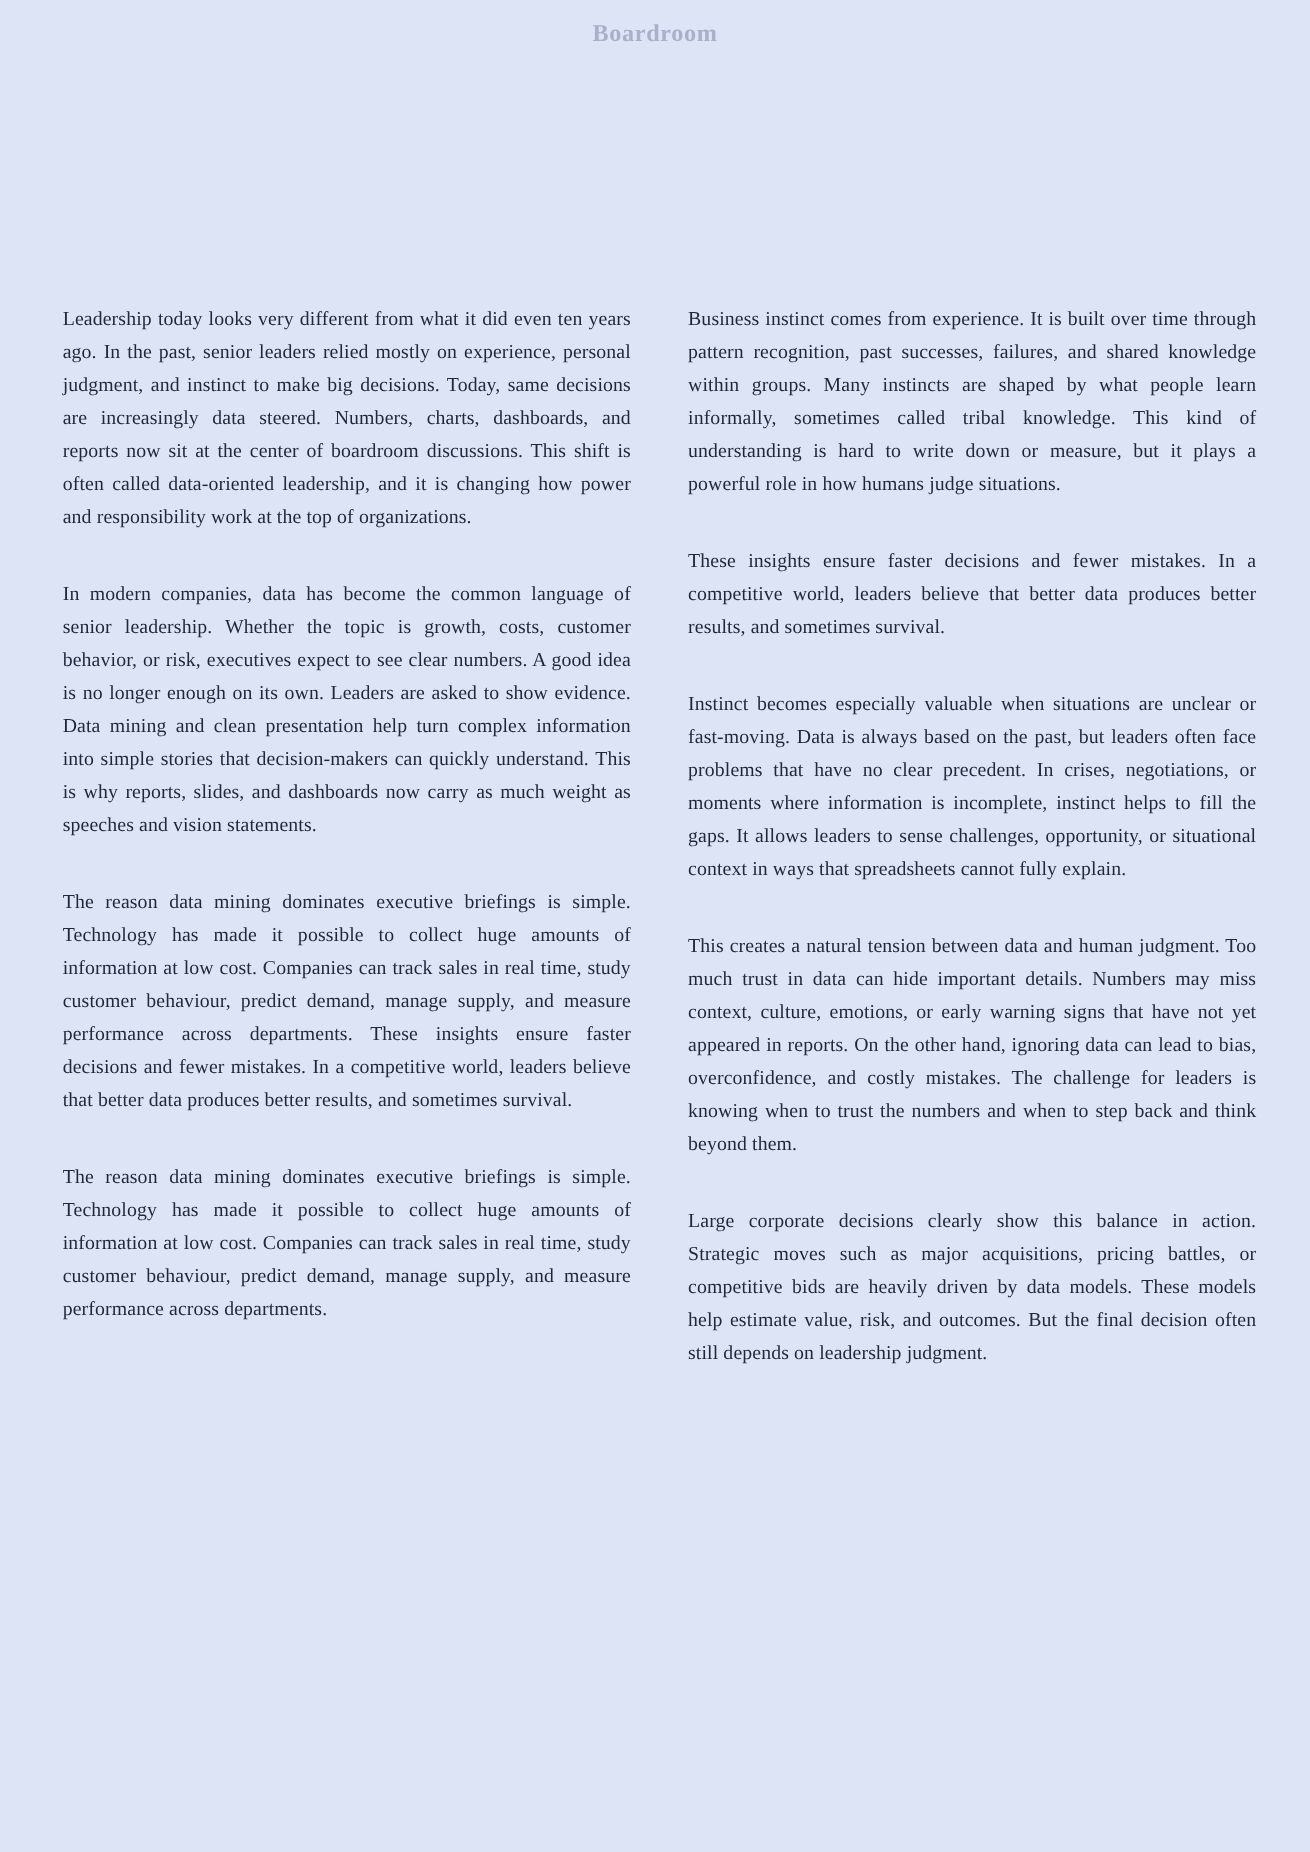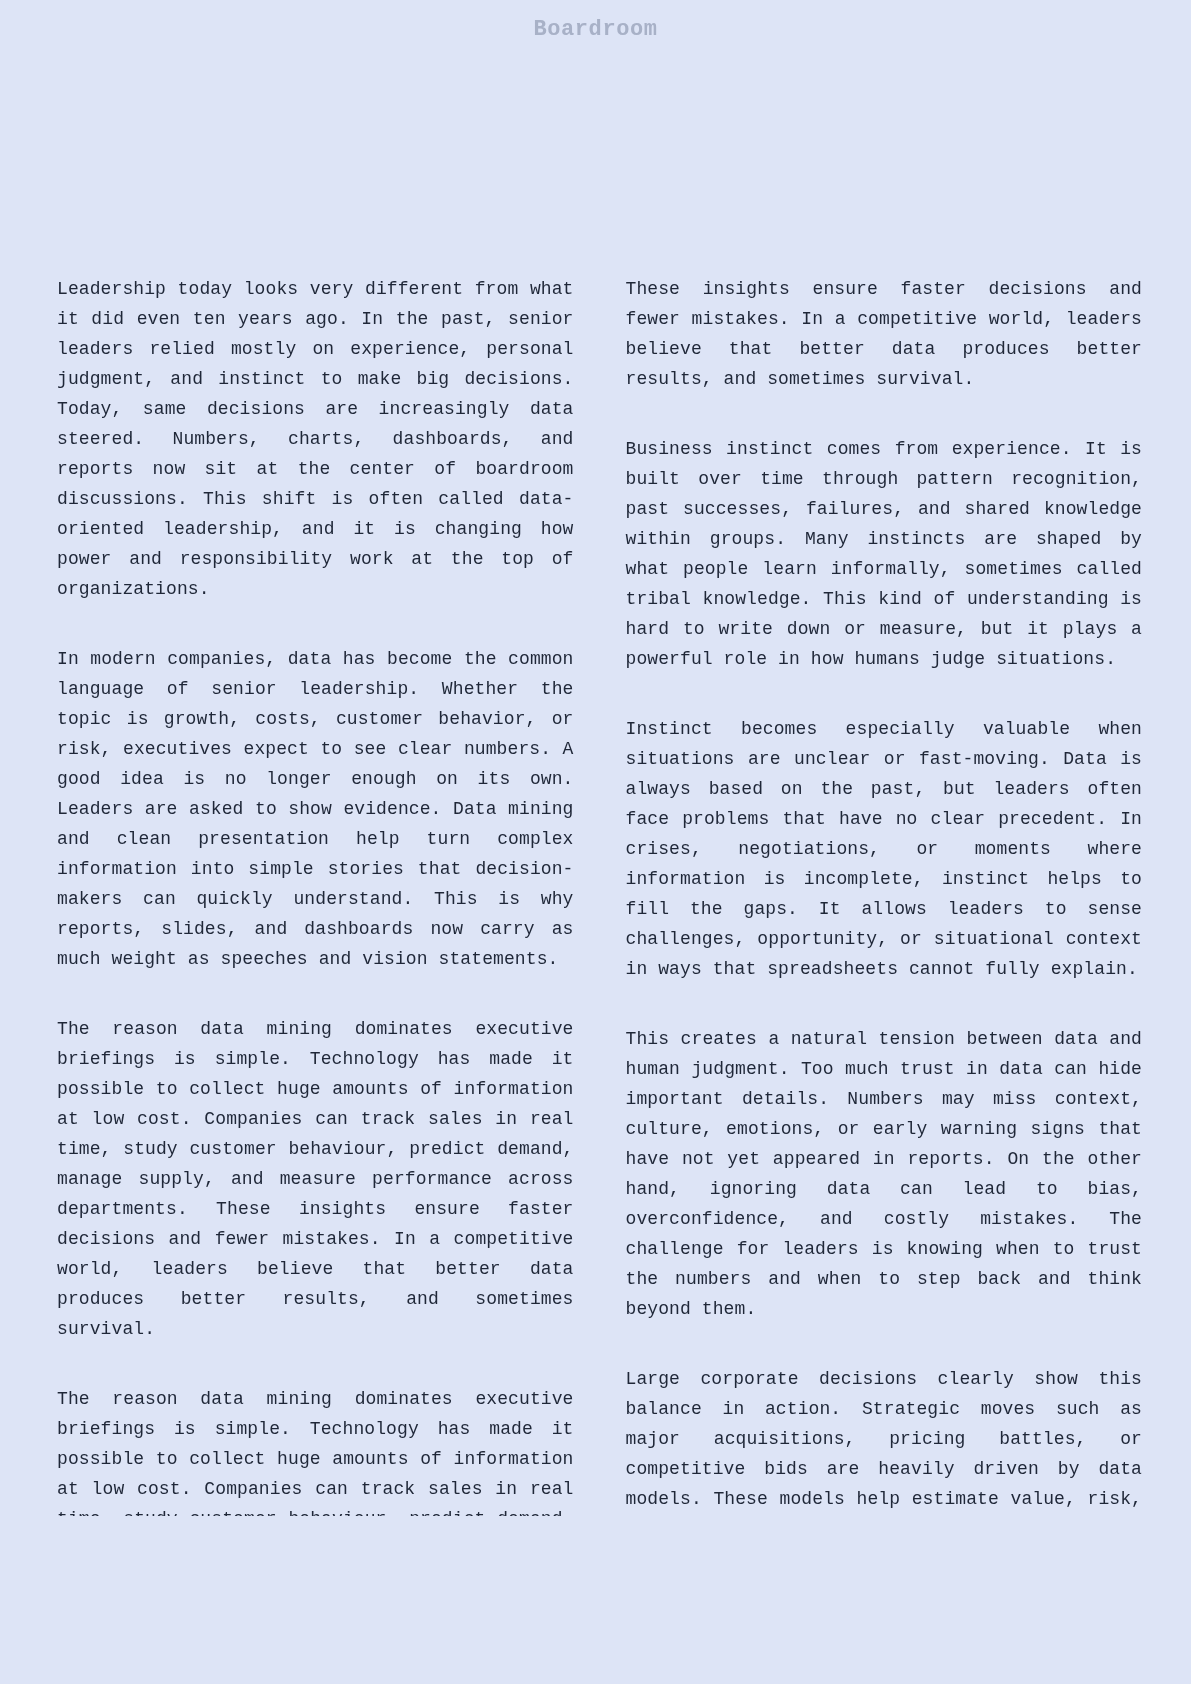--- a/index.html
+++ b/index.html
@@ -6,21 +6,21 @@
     margin: 0;
     padding: 0;
     background: #dde4f6;
   }
   .page {
     position: relative;
     width: 1191px;
     height: 1516px;
     background: #dde4f6;
     overflow: hidden;
-    font-family: Liberation Mono, monospace;
+    font-family: Liberation Serif, serif;
   }
   .header-title {
     position: absolute;
     top: 17px;
     left: 0;
     width: 100%;
     text-align: center;
     font-size: 22px;
     font-weight: 700;
     letter-spacing: 0.6px;
@@ -90,22 +90,22 @@
   <div class="content">
 
     <div class="column">
       <p>Leadership today looks very different from what it did even ten years ago. In the past, senior leaders relied mostly on experience, personal judgment, and instinct to make big decisions. Today, same decisions are increasingly data steered. Numbers, charts, dashboards, and reports now sit at the center of boardroom discussions. This shift is often called data-oriented leadership, and it is changing how power and responsibility work at the top of organizations.</p>
       <p>In modern companies, data has become the common language of senior leadership. Whether the topic is growth, costs, customer behavior, or risk, executives expect to see clear numbers. A good idea is no longer enough on its own. Leaders are asked to show evidence. Data mining and clean presentation help turn complex information into simple stories that decision-makers can quickly understand. This is why reports, slides, and dashboards now carry as much weight as speeches and vision statements.</p>
       <p>The reason data mining dominates executive briefings is simple. Technology has made it possible to collect huge amounts of information at low cost. Companies can track sales in real time, study customer behaviour, predict demand, manage supply, and measure performance across departments. These insights ensure faster decisions and fewer mistakes. In a competitive world, leaders believe that better data produces better results, and sometimes survival.</p>
       <p>The reason data mining dominates executive briefings is simple. Technology has made it possible to collect huge amounts of information at low cost. Companies can track sales in real time, study customer behaviour, predict demand, manage supply, and measure performance across departments.</p>
     </div>
 
     <div class="column">
+      <p>Business instinct comes from experience. It is built over time through pattern recognition, past successes, failures, and shared knowledge within groups. Many instincts are shaped by what people learn informally, sometimes called tribal knowledge. This kind of understanding is hard to write down or measure, but it plays a powerful role in how humans judge situations.</p>
       <p>These insights ensure faster decisions and fewer mistakes. In a competitive world, leaders believe that better data produces better results, and sometimes survival.</p>
-      <p>Business instinct comes from experience. It is built over time through pattern recognition, past successes, failures, and shared knowledge within groups. Many instincts are shaped by what people learn informally, sometimes called tribal knowledge. This kind of understanding is hard to write down or measure, but it plays a powerful role in how humans judge situations.</p>
       <p>Instinct becomes especially valuable when situations are unclear or fast-moving. Data is always based on the past, but leaders often face problems that have no clear precedent. In crises, negotiations, or moments where information is incomplete, instinct helps to fill the gaps. It allows leaders to sense challenges, opportunity, or situational context in ways that spreadsheets cannot fully explain.</p>
       <p>This creates a natural tension between data and human judgment. Too much trust in data can hide important details. Numbers may miss context, culture, emotions, or early warning signs that have not yet appeared in reports. On the other hand, ignoring data can lead to bias, overconfidence, and costly mistakes. The challenge for leaders is knowing when to trust the numbers and when to step back and think beyond them.</p>
       <p>Large corporate decisions clearly show this balance in action. Strategic moves such as major acquisitions, pricing battles, or competitive bids are heavily driven by data models. These models help estimate value, risk, and outcomes. But the final decision often still depends on leadership judgment.</p>
     </div>
 
   </div>
 
   <div class="footer-bar">
     <div class="footer-site">boardroompk.com</div>
     <div class="footer-page-number">35</div>

